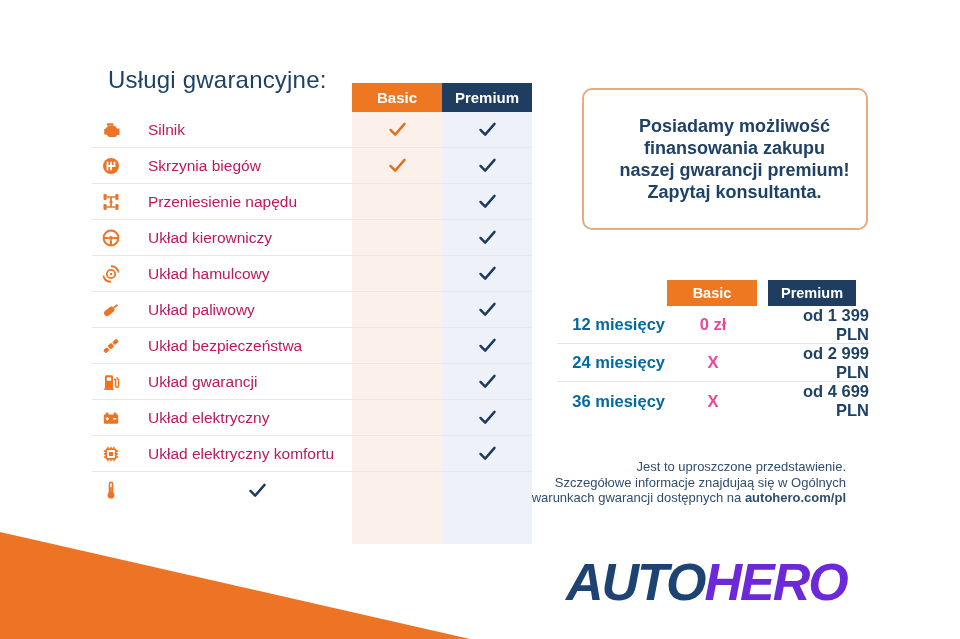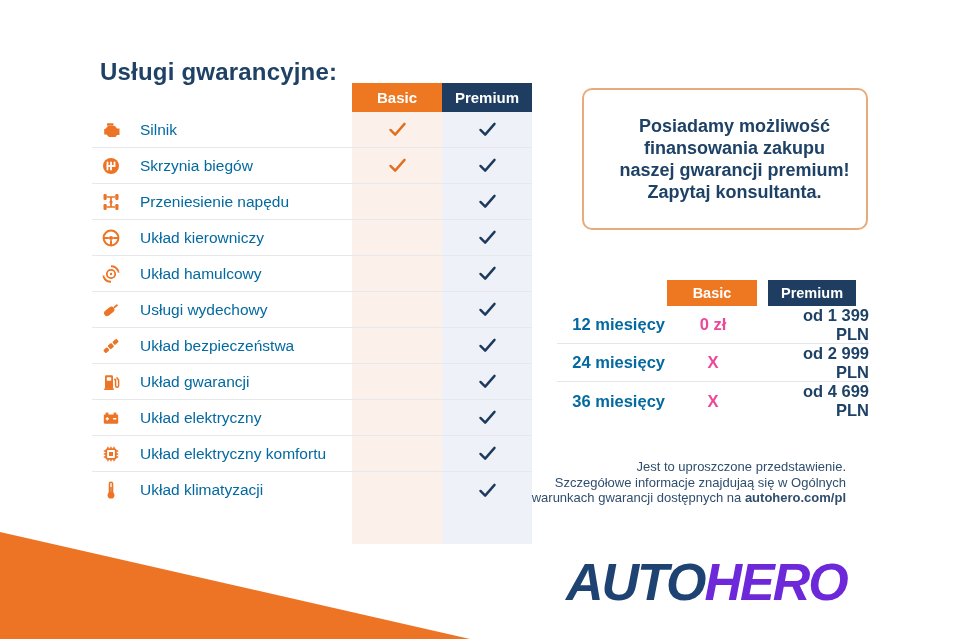--- a/index.html
+++ b/index.html
@@ -1,40 +1,40 @@
 <!DOCTYPE html>
 <html><head>
 <meta charset="utf-8">
 <style>
   html,body{margin:0;padding:0;background:#fff;}
   #canvas{position:relative;width:960px;height:639px;background:#ffffff;overflow:hidden;
           font-family:"Liberation Sans",sans-serif;}
 
   
-  .title{position:absolute;left:92px;top:50px;margin:8px;font-size:24px;font-weight:bold;
+  .title{position:absolute;left:92px;top:50px;margin:16px;font-size:24px;font-weight:normal;
          color:#1E4166;letter-spacing:.2px;}
 
   
   .wtable{position:absolute;left:92px;top:83px;width:440px;}
   .band{position:absolute;top:29px;width:90px;height:432px;}
   .band-basic{left:260px;background:#FCF0EB;}
   .band-premium{left:350px;background:#EEF1F7;}
   .thead{position:relative;height:29px;}
   .hcell{position:absolute;top:0;height:29px;width:90px;display:flex;align-items:center;
          justify-content:center;color:#fff;font-weight:bold;font-size:15px;}
   .hcell.basic{left:260px;background:#EE7822;}
   .hcell.premium{left:350px;background:#1E3D61;}
   .rows{position:relative;}
   .row{display:flex;align-items:center;height:36px;box-sizing:border-box;
        border-bottom:1px solid #E6E8EC;}
   .row:last-child{border-bottom:none;}
   .row .icon{flex:0 0 22px;width:22px;height:22px;margin-left:8px;display:flex;
              align-items:center;justify-content:center;}
   .row .icon svg{display:block;}
-  .row .label{margin-left:18px;flex:1;font-size:15.5px;color:#0369a1;}
+  .row .label{margin-left:26px;flex:1;font-size:15.5px;color:#be185d;}
   .cell{flex:0 0 90px;width:90px;display:flex;align-items:center;justify-content:center;}
   .check svg{display:block;}
   .check.orange path{stroke:#E0701F;}
   .check.navy path{stroke:#1D3A5C;}
 
   
   .promo{position:absolute;left:582px;top:88px;width:286px;height:142px;box-sizing:border-box;
          border:2px solid #E7AC7E;border-radius:10px;background:#fff;display:flex;
          align-items:center;justify-content:center;text-align:center;padding-left:19px;}
   .promo p{margin:0;font-size:18px;line-height:22px;font-weight:bold;color:#1E4166;}
@@ -229,21 +229,21 @@
 
       <div class="row">
         <span class="icon">
           <svg width="20" height="20" viewBox="0 0 20 20">
               <g transform="rotate(-38 10 10)" fill="#ED7425">
                 <rect x="2" y="7" width="11.5" height="6" rx="3"></rect>
                 <rect x="13.5" y="9.1" width="5" height="1.8" rx="0.9"></rect>
               </g>
             </svg>
         </span>
-        <span class="label">Usługi wydechowy</span>
+        <span class="label">Układ paliwowy</span>
         <span class="cell">
             <span class="check orange" style="visibility: hidden;">
               <svg width="19" height="15" viewBox="0 0 20 16">
                 <path d="M2.5 8.5l5 5L17.5 2" fill="none" stroke-width="2.6" stroke-linecap="round" stroke-linejoin="round"></path>
               </svg>
             </span>
           </span>
         <span class="cell">
             <span class="check navy">
               <svg width="19" height="15" viewBox="0 0 20 16">
@@ -367,21 +367,20 @@
 
 
       <div class="row">
         <span class="icon">
           <svg width="20" height="20" viewBox="0 0 20 20">
               <rect x="8.5" y="2.2" width="3" height="11" rx="1.5" fill="none" stroke="#ED7425" stroke-width="1.6"></rect>
               <circle cx="10" cy="15.2" r="3.4" fill="#ED7425"></circle>
               <line x1="10" y1="7" x2="10" y2="13.5" stroke="#ED7425" stroke-width="1.6"></line>
             </svg>
         </span>
-        <span class="label">Układ klimatyzacji</span>
         <span class="cell">
             <span class="check orange" style="visibility: hidden;">
               <svg width="19" height="15" viewBox="0 0 20 16">
                 <path d="M2.5 8.5l5 5L17.5 2" fill="none" stroke-width="2.6" stroke-linecap="round" stroke-linejoin="round"></path>
               </svg>
             </span>
           </span>
         <span class="cell">
             <span class="check navy">
               <svg width="19" height="15" viewBox="0 0 20 16">

